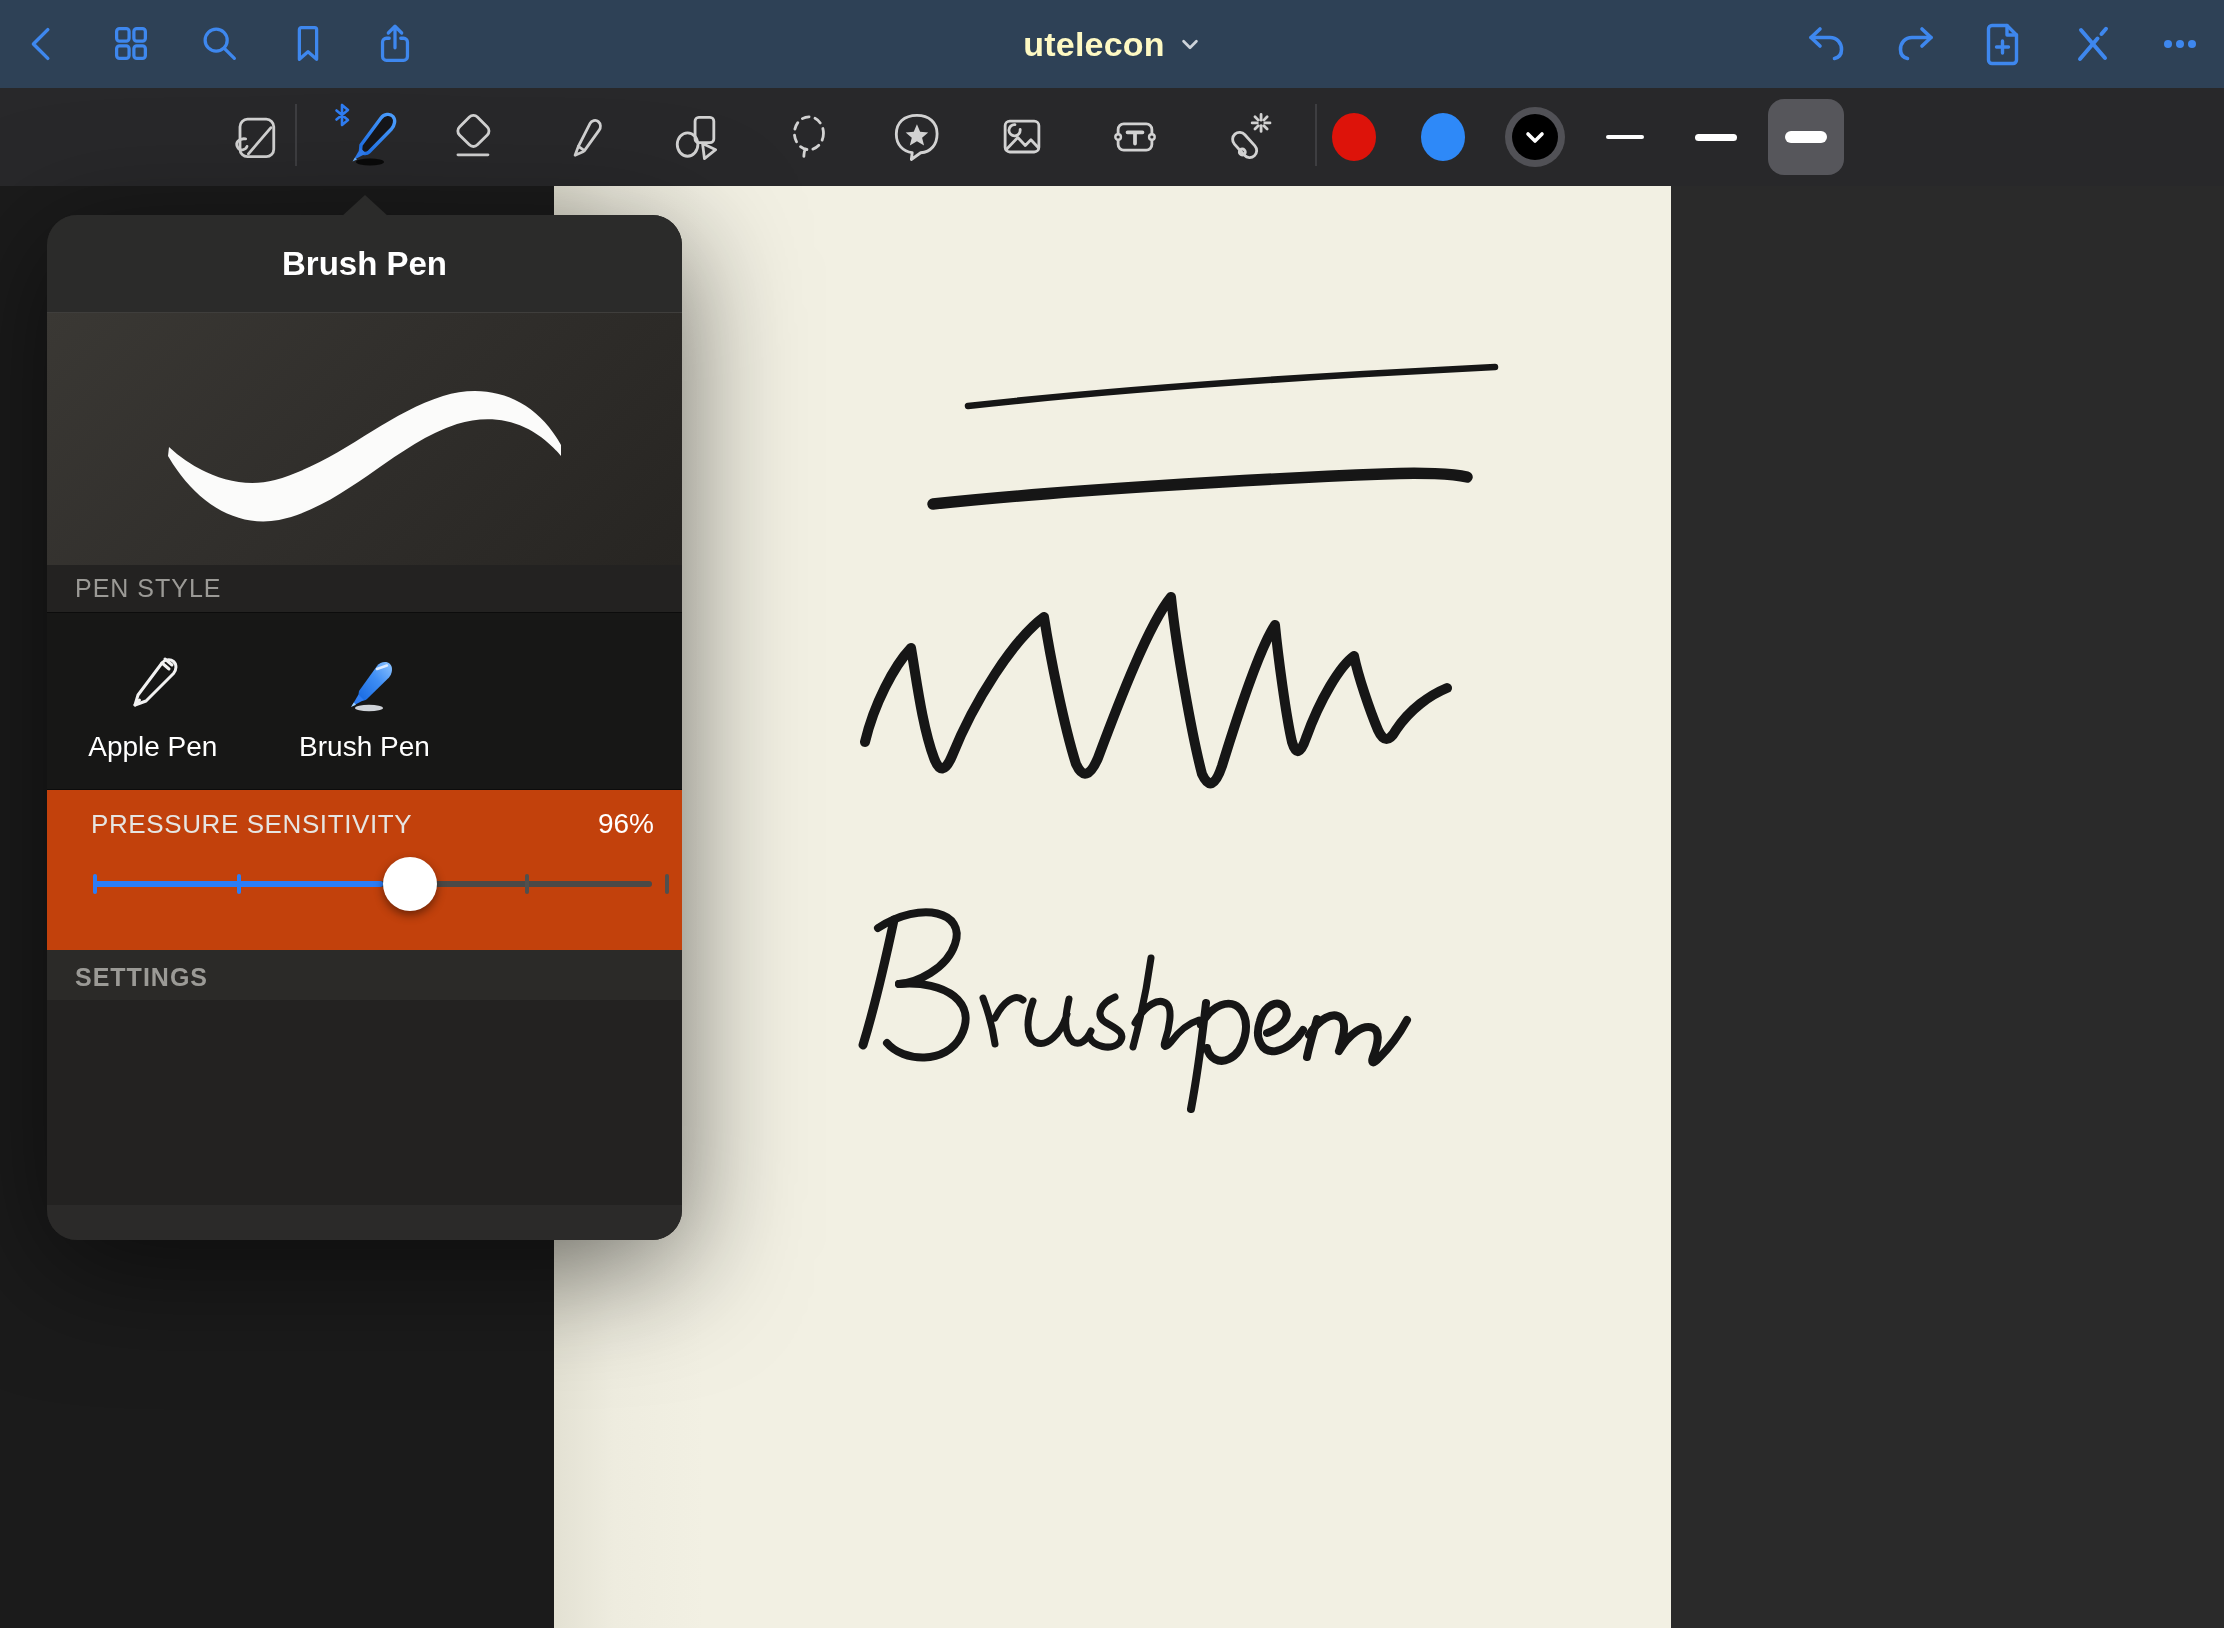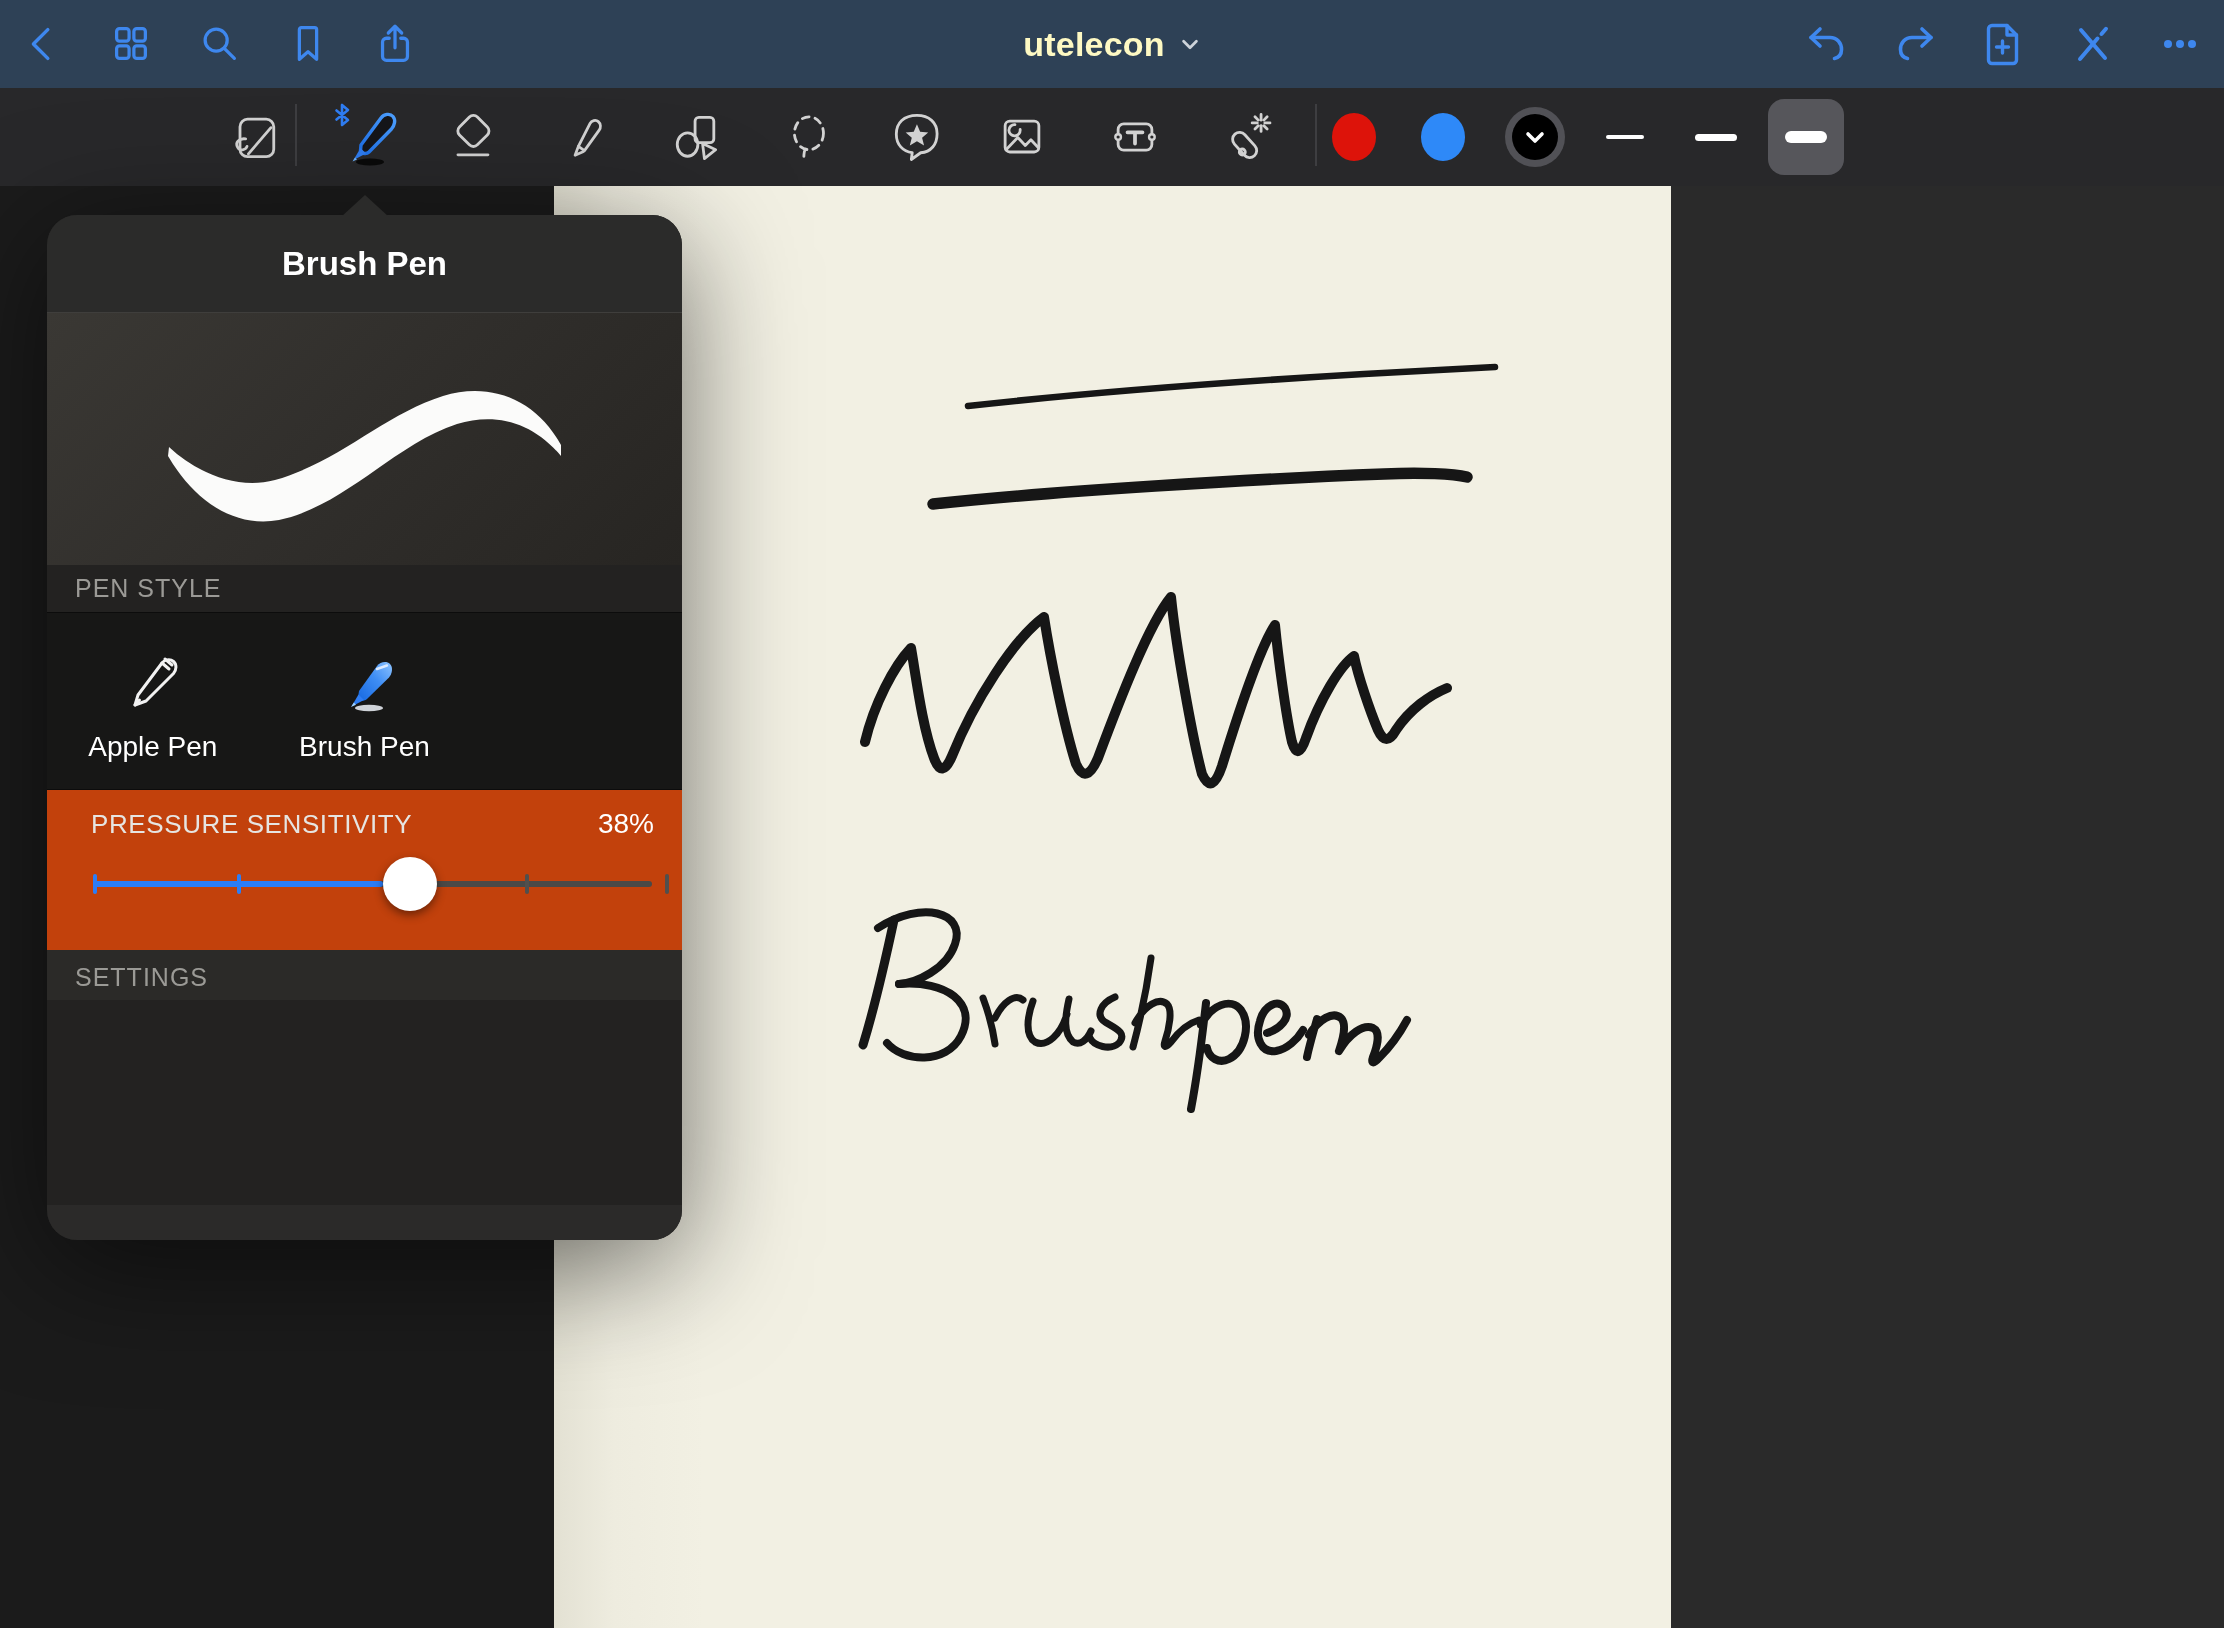--- a/index.html
+++ b/index.html
@@ -66,21 +66,21 @@
   .pressure-top { display:flex; justify-content:space-between; align-items:baseline; }
   .pressure-label { color:#e6e5e2; font-size:26px; letter-spacing:.6px; }
   .pressure-value { color:#ffffff; font-size:28px; }
   .slider { position:relative; height:72px; margin-top:8px; }
   .track { position:absolute; left:2px; right:2px; top:33px; height:6px; background:#4a4947; border-radius:3px; }
   .track-fill { position:absolute; left:2px; top:33px; height:6px; width:290px; background:#2b7df8; border-radius:3px; }
   .tick { position:absolute; top:26px; width:4px; height:20px; border-radius:2px; }
   .tick.blue { background:#2b7df8; } .tick.gray { background:#514f4d; }
   .thumb { position:absolute; left:292px; top:9px; width:54px; height:54px; border-radius:50%;
     background:#ffffff; box-shadow:0 4px 10px rgba(0,0,0,.45); }
-  .settings-strip { height:50px; background:#2b2a28; display:flex; align-items:flex-end; padding:0 28px 8px 28px; }
+  .settings-strip { height:50px; background:#2b2a28; display:flex; align-items:flex-end; padding:0 28px 8px 28px;font-weight:bold; }
   .rows { height:205px; background:#201f1e; }
   .row { height:102px; display:flex; align-items:center; justify-content:space-between; padding:0 24px 0 28px; }
   .row + .row { border-top:1px solid #343331; height:103px; }
   .row .lbl { color:#ffffff; font-size:31px; }
   .pop-footer { height:35px; background:#2b2a29; margin-top:auto; }
 </style>
 </head>
 <body>
 
 <div class="topbar">
@@ -347,21 +347,21 @@
             <path d="M49 22 L59 18.5" stroke="#dceaff" stroke-width="2.4" stroke-linecap="round"></path>
           </svg>
         </div>
         <span class="lbl">Brush Pen</span>
       </div>
     </div>
 
     <div class="pressure">
       <div class="pressure-top">
         <span class="pressure-label">PRESSURE SENSITIVITY</span>
-        <span class="pressure-value">38%</span>
+        <span class="pressure-value">96%</span>
       </div>
       <div class="slider">
         <div class="track"></div>
         <div class="track-fill"></div>
         <div class="tick blue" style="left:2px"></div>
         <div class="tick blue" style="left:146px"></div>
         <div class="tick gray" style="left:434px"></div>
         <div class="tick gray" style="left:574px"></div>
         <div class="thumb"></div>
       </div>

